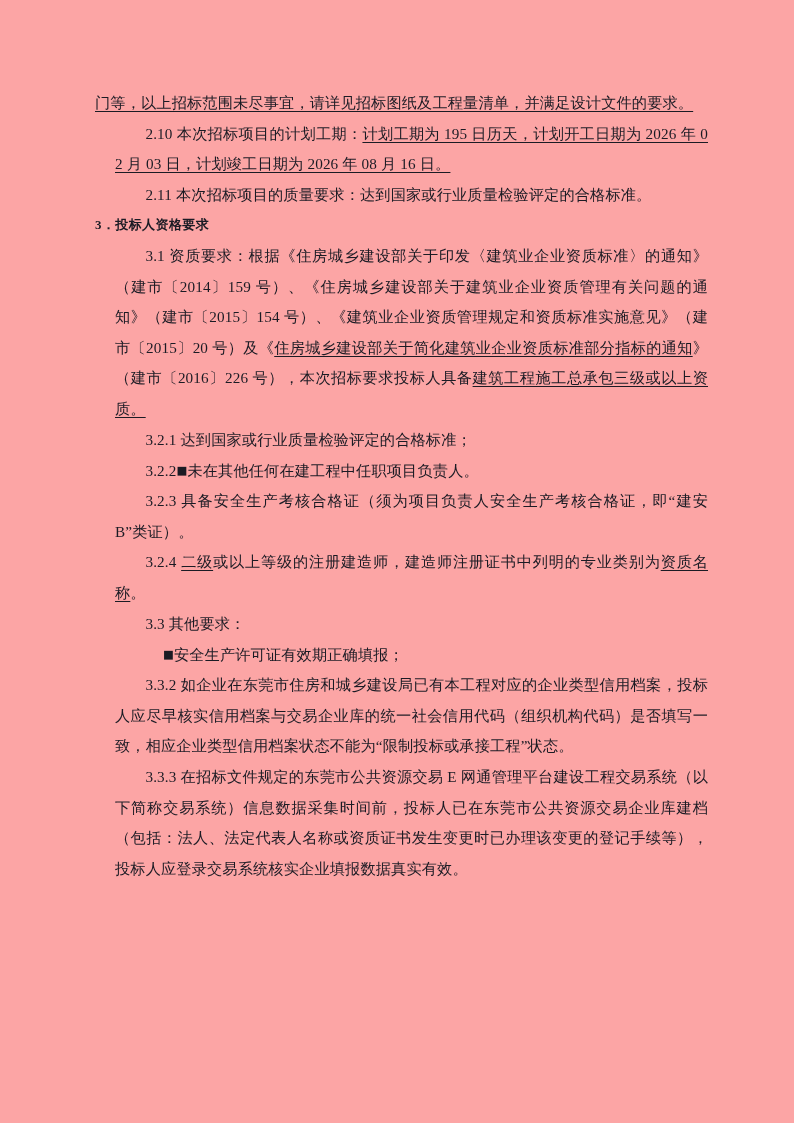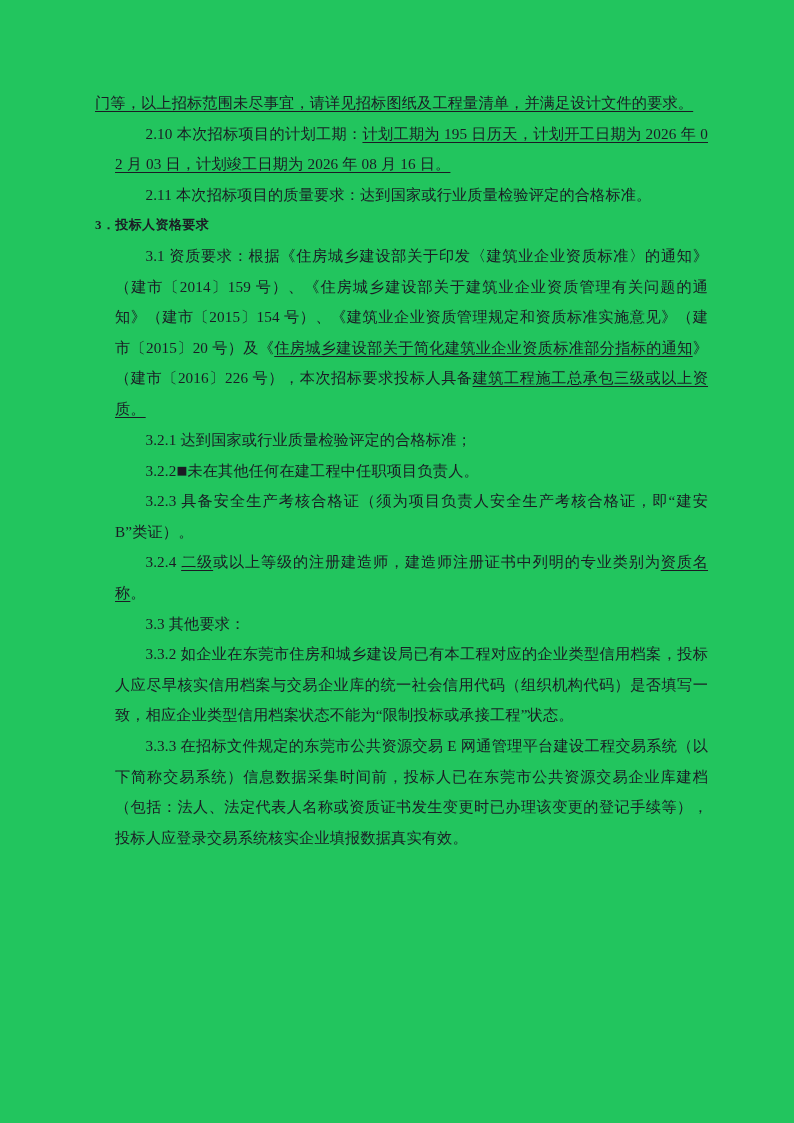--- a/index.html
+++ b/index.html
@@ -4,21 +4,21 @@
 <style>
   html, body {
     margin: 0;
     padding: 0;
     background: #ffffff;
   }
   .page {
     position: relative;
     width: 794px;
     height: 1123px;
-    background: #22c55e;
+    background: #fca5a5;
     margin: 0 auto;
     overflow: hidden;
     font-family: "Liberation Serif", "DejaVu Serif", serif;
     color: #1b1b24;
   }
   .content {
     position: absolute;
     left: 95px;
     top: 88px;
     width: 613px;
@@ -85,20 +85,21 @@
     <p class="indent"><span>3.2.2</span><span class="sq">■</span><span>未在其他任何在建工程中任职项目负责人。</span></p>
 
     <p class="indent"><span>3.2.3 具备安全生产考核合格证（须为项目负责人安全生产考核合格证，即“建安 B”类证）。</span></p>
 
     <p class="indent"><span>3.2.4 </span><span class="u">二级</span><span>或以上等级的注册建造师，建造师注册证书中列明的专业类别为</span><span class="u">资质名称</span><span>。</span></p>
 
     <p class="indent"><span>3.3 其他要求：</span></p>
 
 
 
+    <p class="bullet"><span class="sq">■</span><span>安全生产许可证有效期正确填报；</span></p>
 
 
     <p class="indent"><span>3.3.2 如企业在东莞市住房和城乡建设局已有本工程对应的企业类型信用档案，投标人应尽早核实信用档案与交易企业库的统一社会信用代码（组织机构代码）是否填写一致，相应企业类型信用档案状态不能为“限制投标或承接工程”状态。</span></p>
 
     <p class="indent"><span>3.3.3 在招标文件规定的东莞市公共资源交易 E 网通管理平台建设工程交易系统（以下简称交易系统）信息数据采集时间前，投标人已在东莞市公共资源交易企业库建档（包括：法人、法定代表人名称或资质证书发生变更时已办理该变更的登记手续等），投标人应登录交易系统核实企业填报数据真实有效。</span></p>
 
   </div>
 </div>
 
 </body></html>

